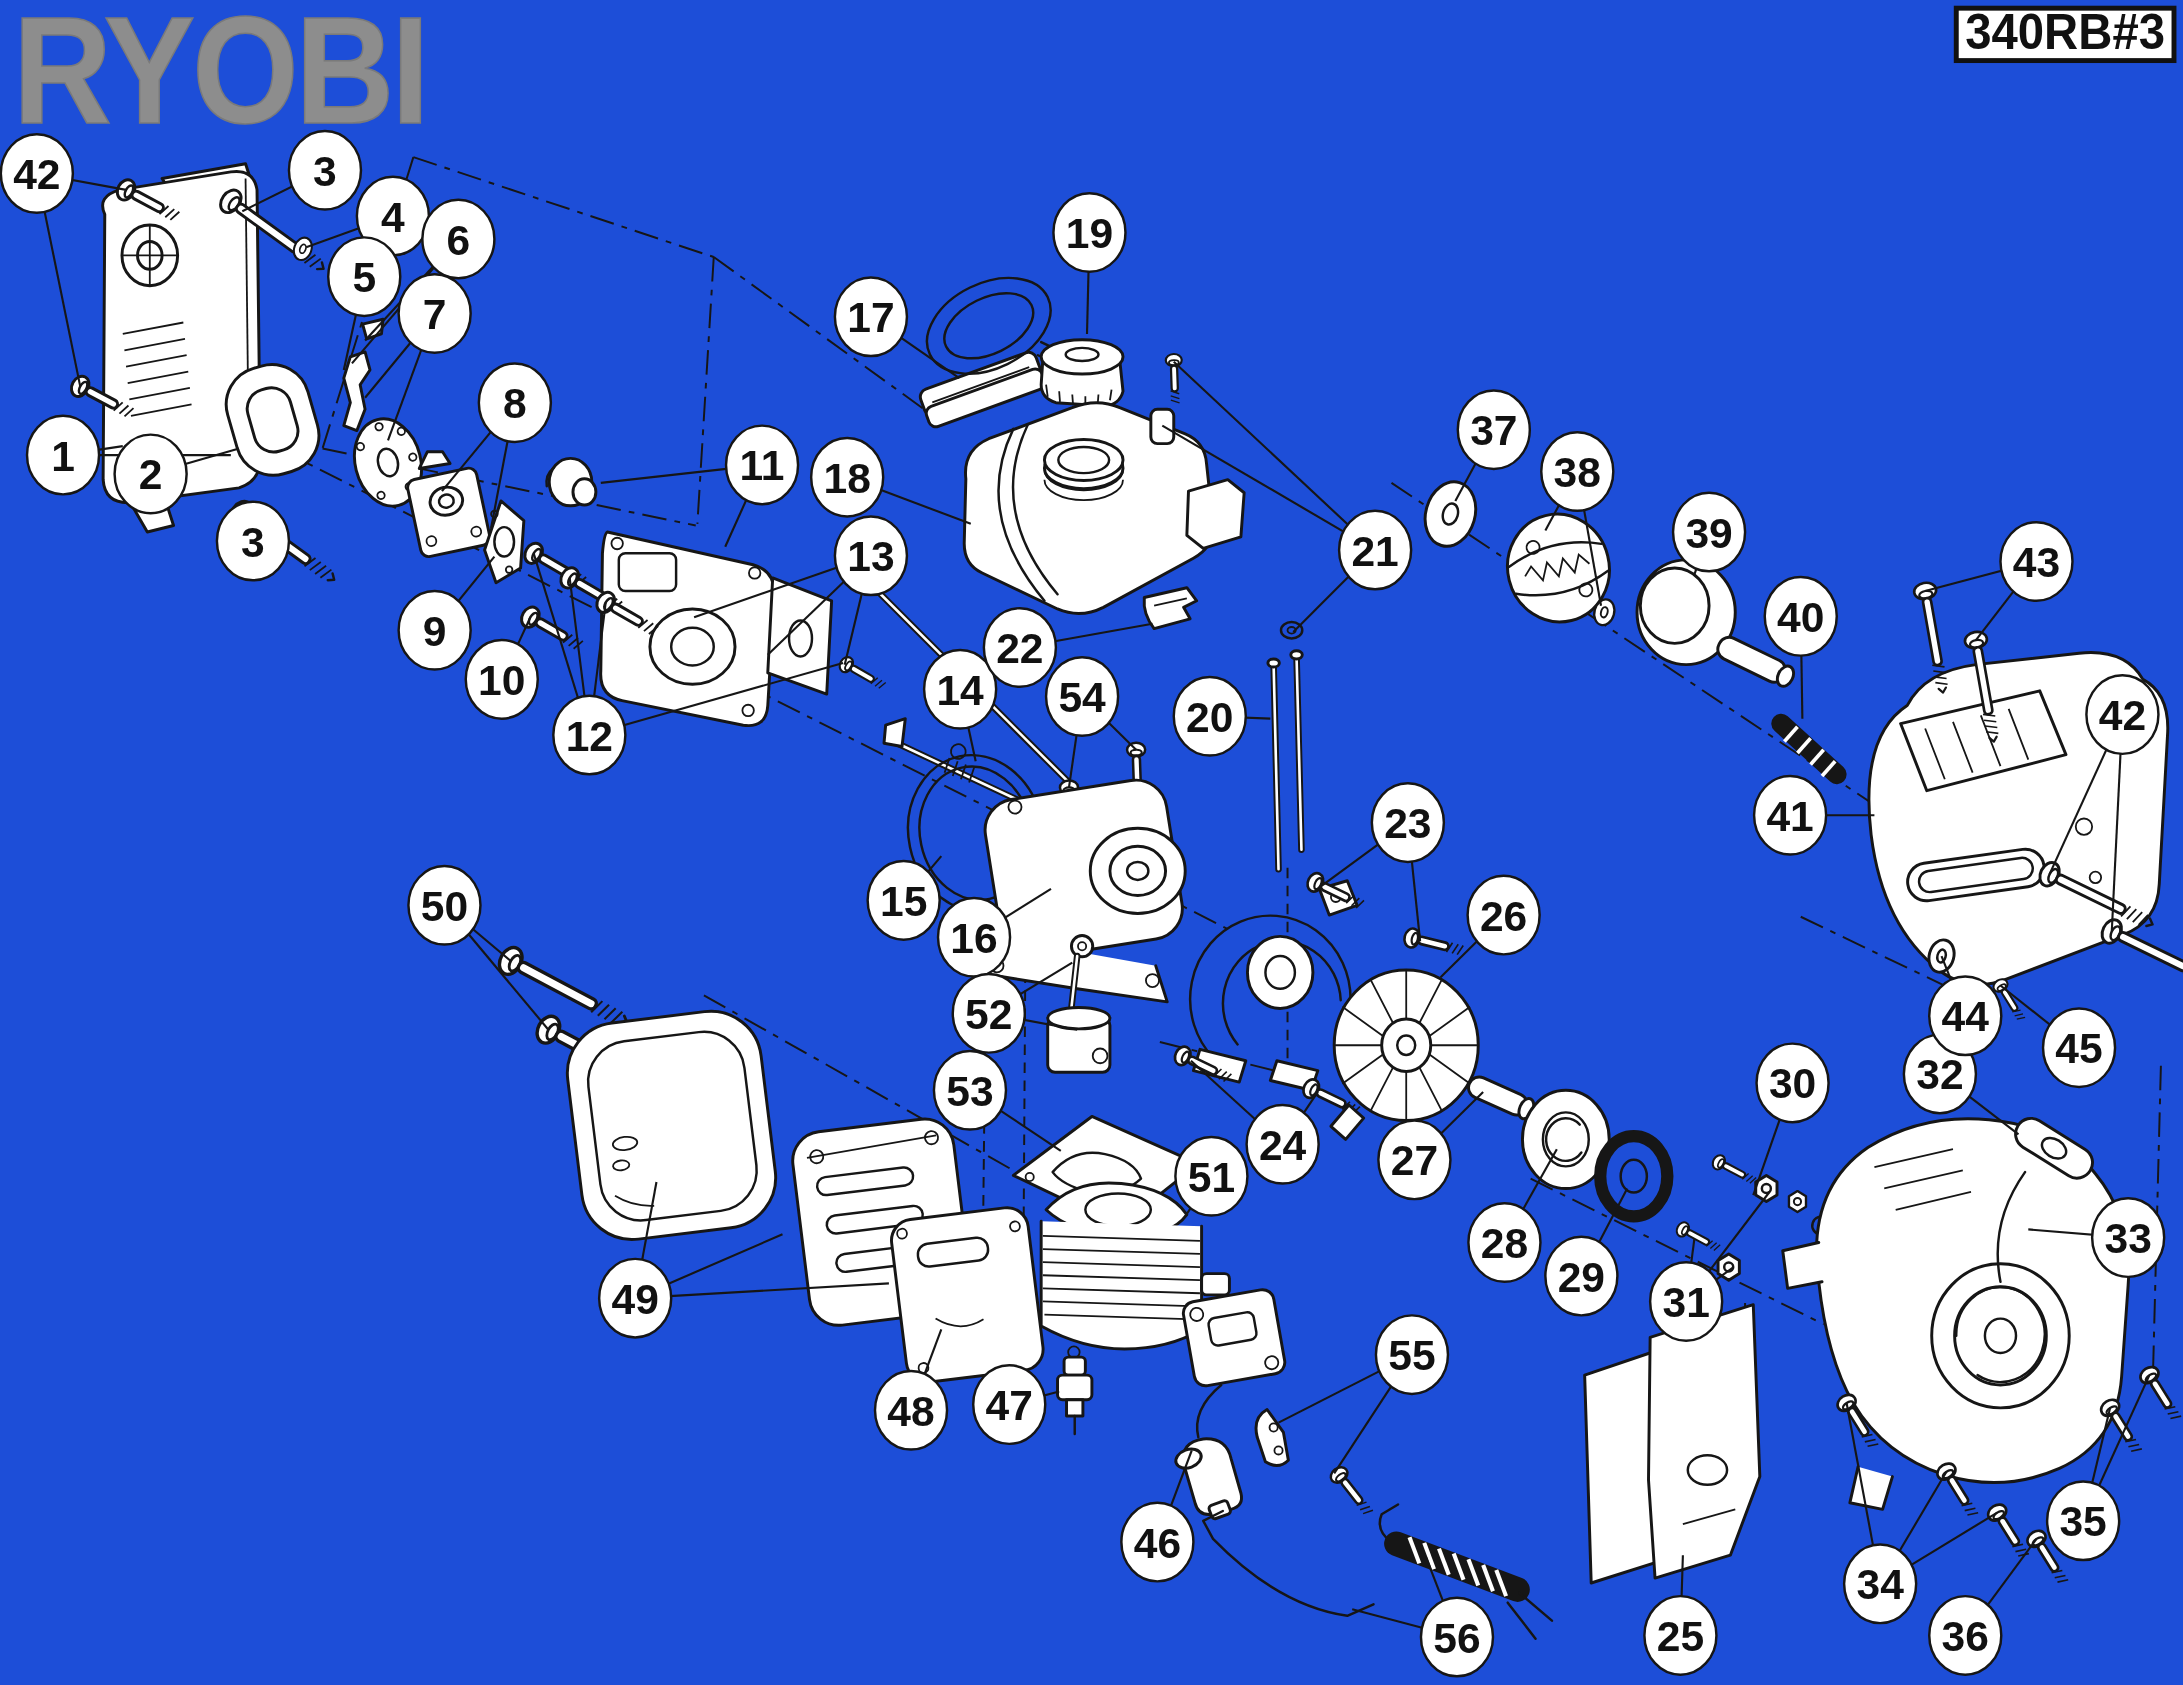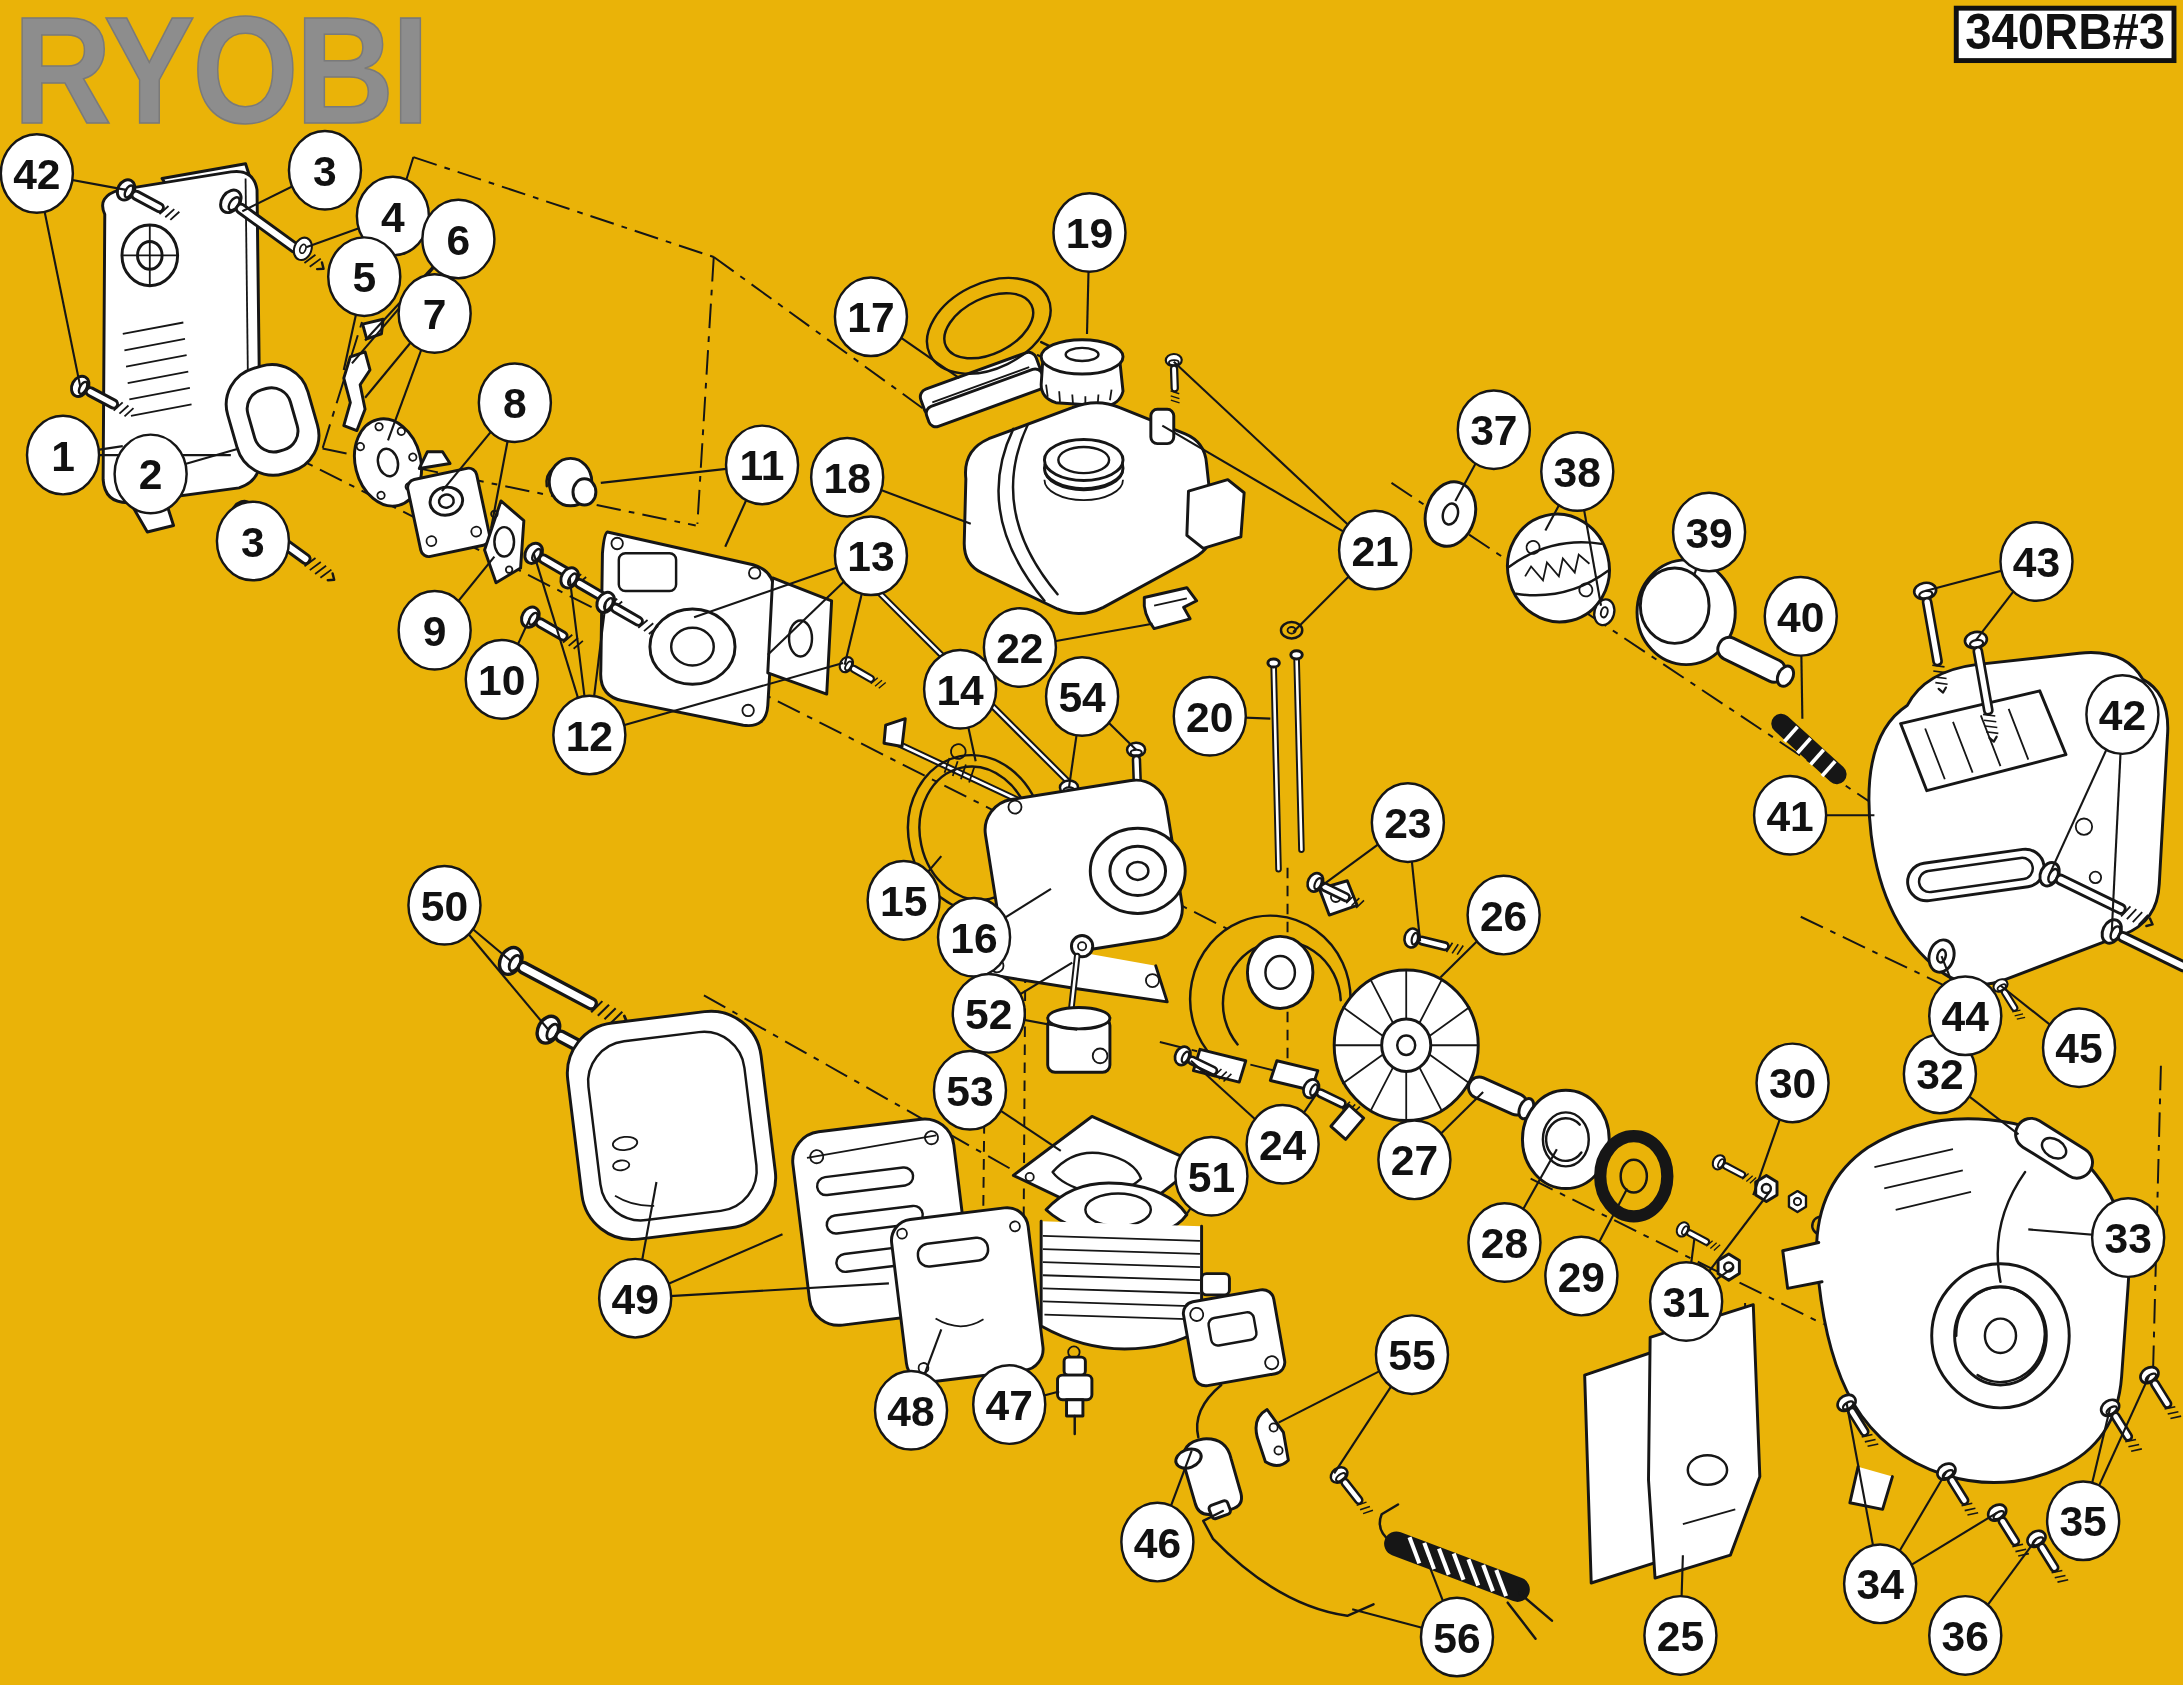--- a/index.html
+++ b/index.html
@@ -1,17 +1,17 @@
 <!DOCTYPE html>
 <html style="font-size:13px"><head>
 <meta charset="utf-8">
 <title>Parts Diagram</title>
 <style>
   html,body{margin:0;padding:0;background:#ffffff;}
-  .stage{position:relative;width:100%;max-width:2183px;margin:0 auto;background:#eab308;}
+  .stage{position:relative;width:100%;max-width:2183px;margin:0 auto;background:#1d4ed8;}
   svg{display:block;width:100%;height:auto;}
   
   .p  {fill:#ffffff;stroke:#161616;stroke-width:3.6;stroke-linejoin:round;stroke-linecap:round;}
   .pn {fill:none;stroke:#161616;stroke-width:3;stroke-linejoin:round;stroke-linecap:round;}
   .thin{fill:none;stroke:#161616;stroke-width:2.2;}
   .rodB{fill:none;stroke:#161616;stroke-width:8;stroke-linecap:round;}
   .rodW{fill:none;stroke:#ffffff;stroke-width:3.2;stroke-linecap:round;}
   .ax {fill:none;stroke:#161616;stroke-width:2.4;stroke-dasharray:30 10 7 10;}
   .dsh{fill:none;stroke:#161616;stroke-width:2.4;stroke-dasharray:13 9;}
   

